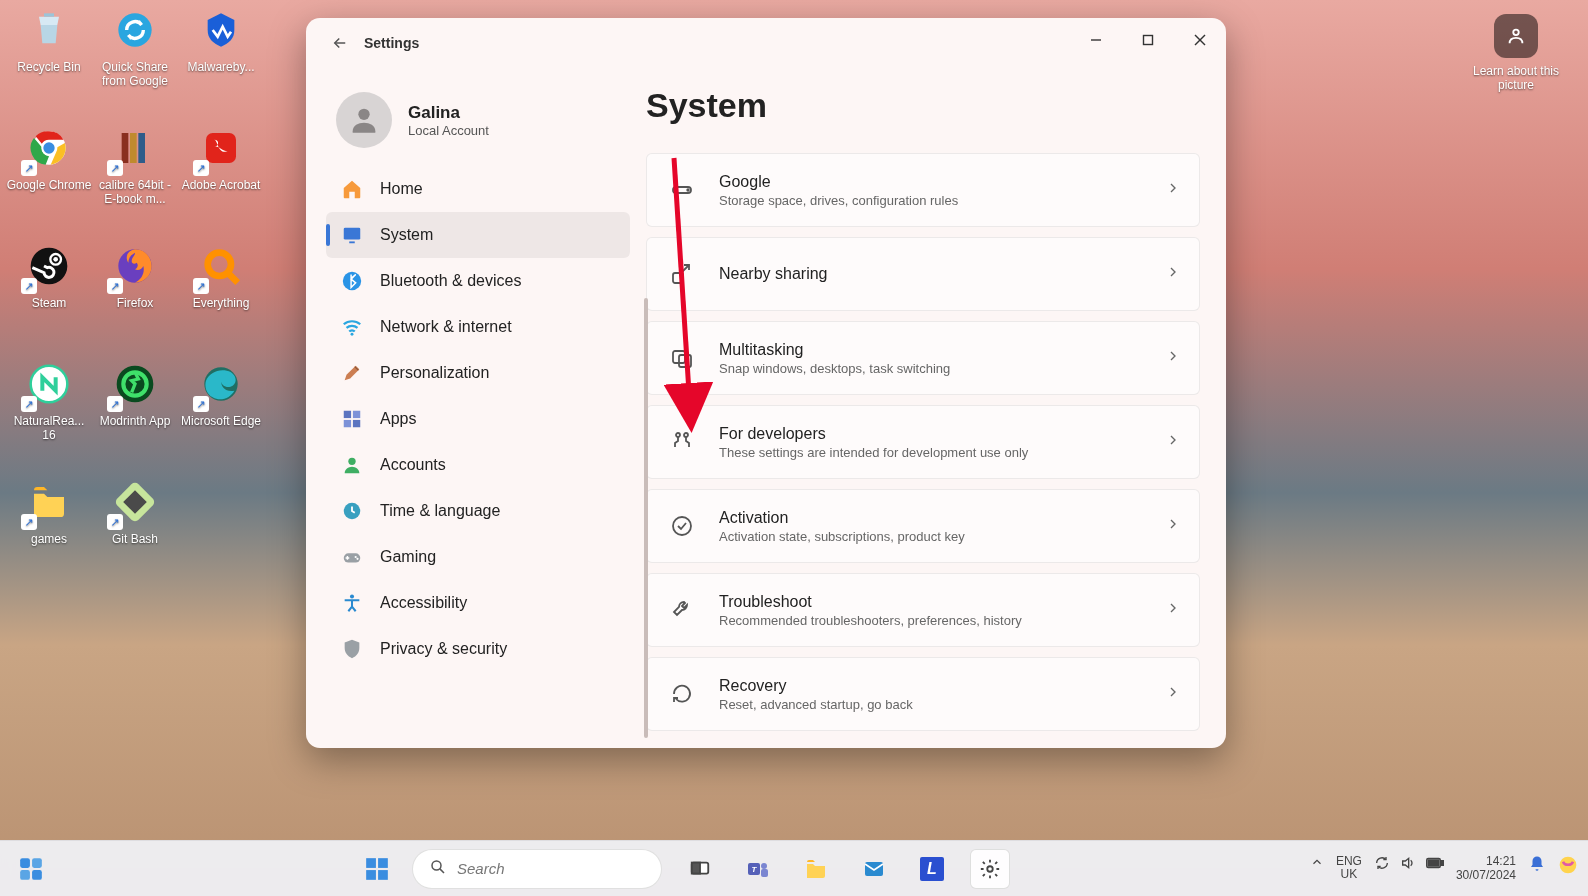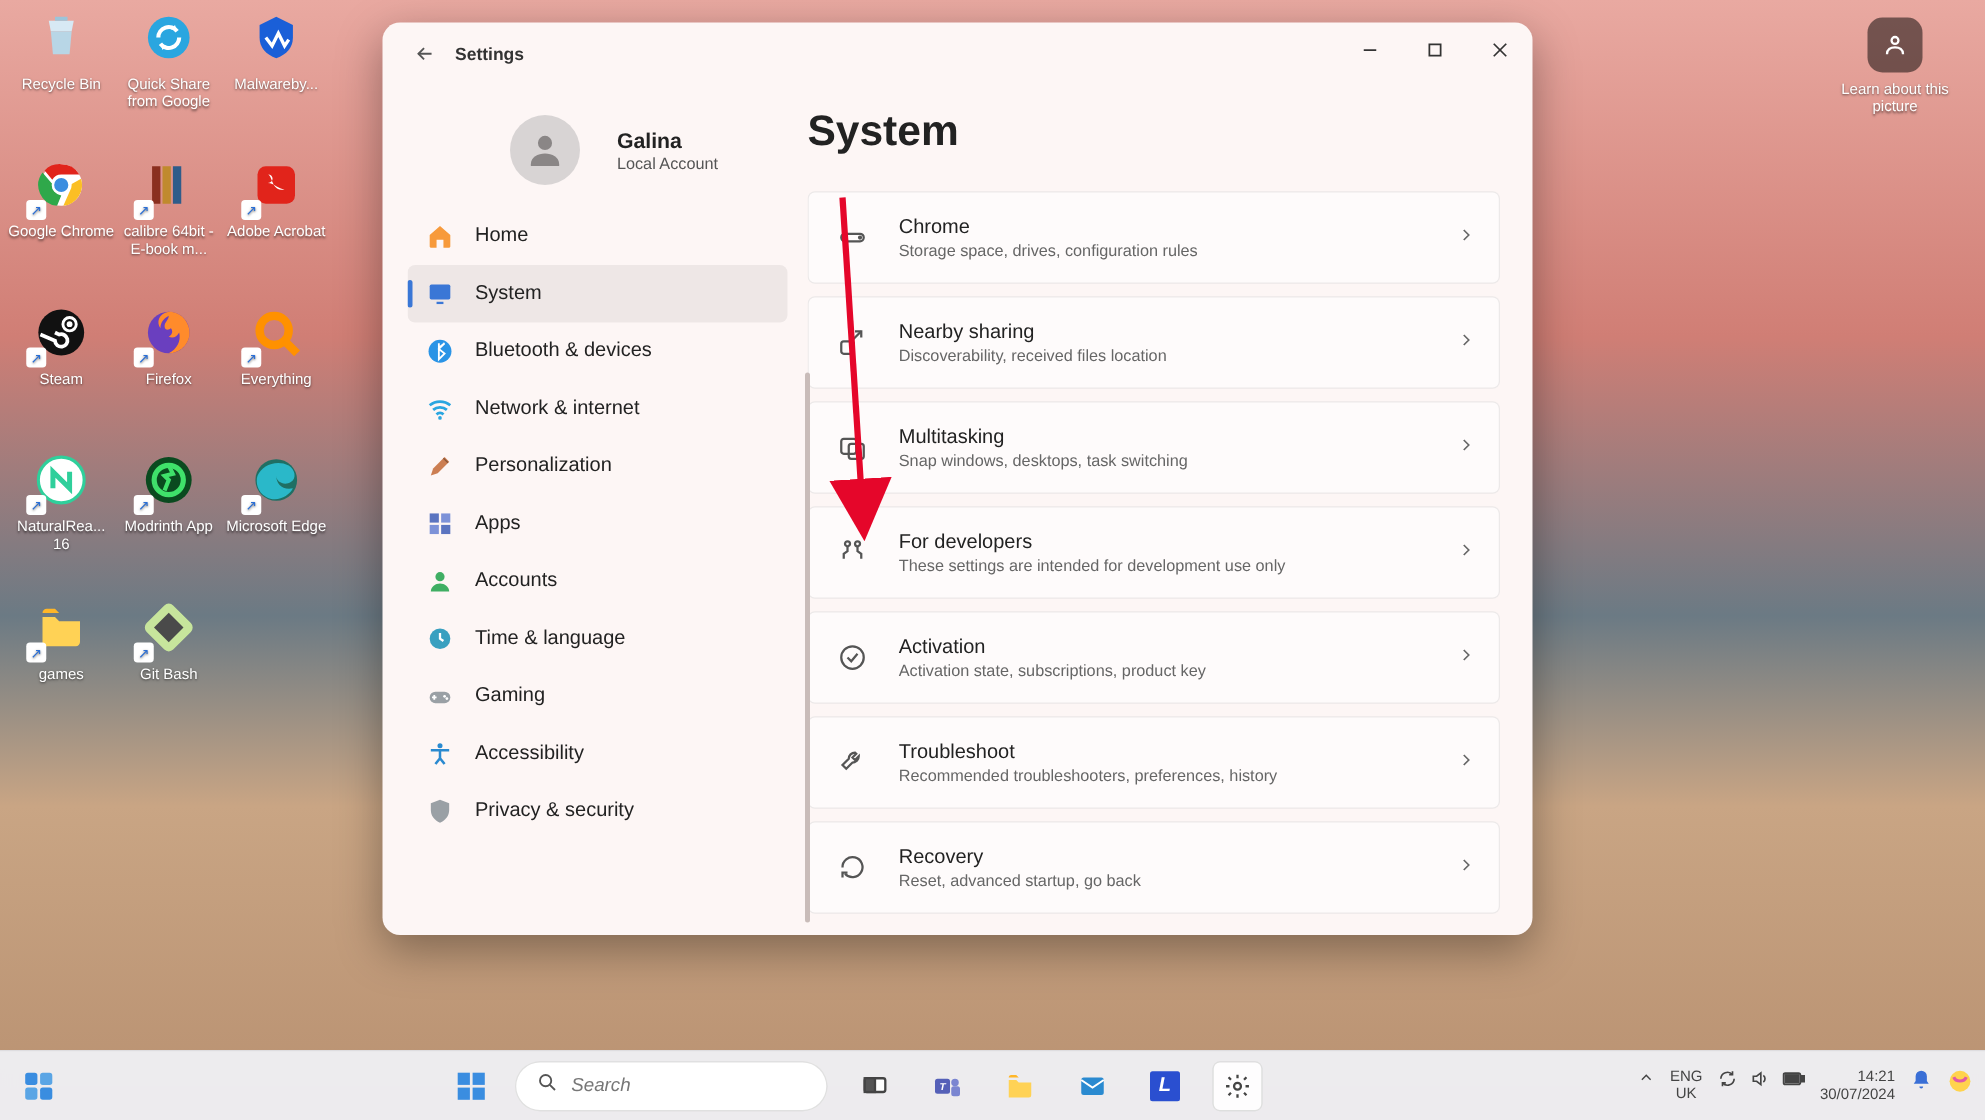--- a/index.html
+++ b/index.html
@@ -24,21 +24,21 @@
     display:flex; flex-direction:column;
   }
   .titlebar{height:50px;display:flex;align-items:center;padding-left:20px;}
   .titlebar .back{width:28px;height:28px;display:flex;align-items:center;justify-content:center;color:#555;cursor:pointer;margin-right:10px;border-radius:4px;}
   .titlebar .tbtitle{font-size:14px;color:#333;font-weight:bold;}
   .win-controls{position:absolute;top:0;right:0;height:44px;display:flex;}
   .win-controls div{width:52px;display:flex;align-items:center;justify-content:center;color:#333;cursor:pointer;}
   .body{flex:1;display:flex;min-height:0;}
   
   .sidebar{width:340px;padding:0 0 0 20px;display:flex;flex-direction:column;position:relative;}
-  .profile{display:flex;align-items:center;gap:30px;padding:24px 0 18px 10px;justify-content:center;}
+  .profile{display:flex;align-items:center;gap:16px;padding:24px 0 18px 10px;}
   .avatar{width:56px;height:56px;border-radius:50%;background:#d8d4d4;display:flex;align-items:center;justify-content:center;}
   .profile .uname{font-size:17px;font-weight:600;color:#222;}
   .profile .acct{font-size:13px;color:#555;}
   .search{margin:6px 16px 18px 2px;position:relative;}
   .search input{width:100%;height:42px;padding:0 42px 0 12px;font-size:15px;border:1px solid rgba(0,0,0,.25);border-bottom:2px solid #888;border-radius:6px;background:#fdf6f5;}
   .search .sicon{position:absolute;right:14px;top:11px;color:#555;}
   .nav{flex:1;overflow-y:auto;padding-right:4px;}
   .nav::-webkit-scrollbar{width:6px;}
   .nav::-webkit-scrollbar-thumb{background:#c9bcb9;border-radius:3px;}
   .nav-item{height:46px;display:flex;align-items:center;gap:16px;padding-left:14px;border-radius:6px;font-size:16px;color:#222;cursor:pointer;margin-right:12px;}
@@ -380,38 +380,37 @@
       <h1>System</h1>
       <div id="cards">
           <div class="card">
             <span class="cicon">
               <svg width="24" height="24" viewBox="0 0 24 24" fill="none" stroke="#555" stroke-width="1.8">
                 <rect x="3" y="9" width="18" height="6" rx="3"></rect>
                 <circle cx="18" cy="12" r="0.8" fill="#555"></circle>
               </svg>
             </span>
     <div class="ct">
-      <div class="ctitle">Chrome</div>
+      <div class="ctitle">Google</div>
       <div class="csub">Storage space, drives, configuration rules</div>
     </div>
     <span class="chev"><svg width="16" height="16" viewBox="0 0 24 24" fill="none" stroke="#666" stroke-width="2">
                 <path d="M9 6l6 6-6 6"></path>
               </svg></span>
           </div>
           <div class="card">
             <span class="cicon">
               <svg width="24" height="24" viewBox="0 0 24 24" fill="none" stroke="#555" stroke-width="1.8">
                 <path d="M14 3h5v5"></path>
                 <path d="M19 3l-8 8"></path>
                 <rect x="3" y="11" width="10" height="10" rx="2"></rect>
               </svg>
             </span>
     <div class="ct">
       <div class="ctitle">Nearby sharing</div>
-      <div class="csub">Discoverability, received files location</div>
     </div>
     <span class="chev"><svg width="16" height="16" viewBox="0 0 24 24" fill="none" stroke="#666" stroke-width="2">
                 <path d="M9 6l6 6-6 6"></path>
               </svg></span>
           </div>
           <div class="card">
             <span class="cicon">
               <svg width="24" height="24" viewBox="0 0 24 24" fill="none" stroke="#555" stroke-width="1.8">
                 <rect x="3" y="5" width="12" height="12" rx="2"></rect>
                 <rect x="9" y="9" width="12" height="12" rx="2"></rect>

